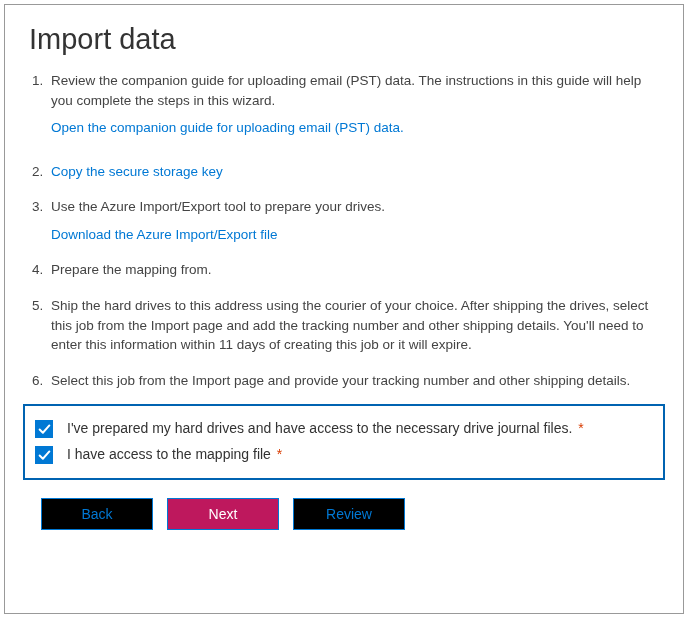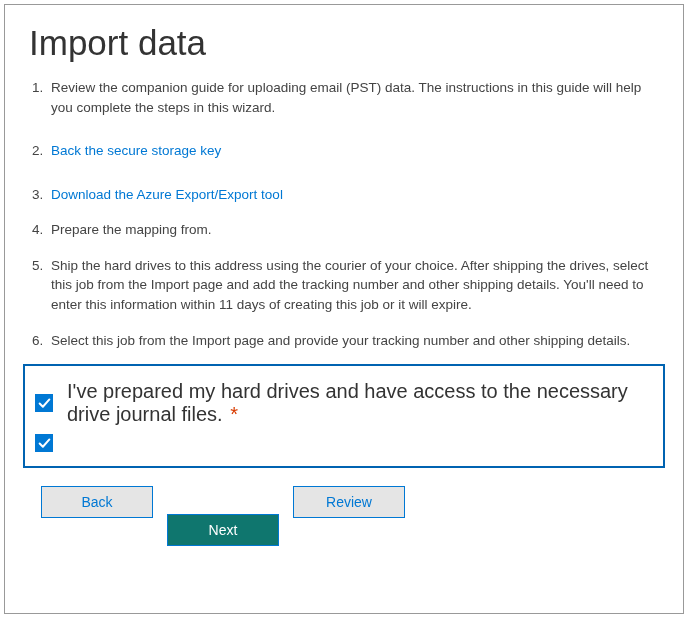--- a/index.html
+++ b/index.html
@@ -14,21 +14,21 @@
   .panel {
     border: 1px solid #999;
     width: 680px;
     height: 610px;
     margin: 4px;
     padding: 18px 24px 18px 24px;
     color: #333;
   }
   h1.title {
     font-weight: 300;
-    font-size: 35px;
+    font-size: 29px;
     margin: 0 0 2px 0;
     color: #333;
   }
   ol.steps {
     margin: 0 0 14px 0;
     padding: 0 0 0 18px;
     font-size: 13.5px;
     line-height: 1.45;
     color: #444;
   }
@@ -47,24 +47,24 @@
     cursor: pointer;
   }
 
   .confirm-box {
     border: 2px solid #0063b1;
     padding: 10px 10px;
     margin: 10px -6px 18px -6px;
   }
   .check-row {
     display: flex;
-    align-items: center;
+    align-items: flex-start;
     gap: 14px;
     padding: 4px 0;
-    font-size: 20px;
+    font-size: 14px;
     color: #333;
   }
   .check {
     width: 18px;
     height: 18px;
     flex: 0 0 18px;
     background: #0078d4;
     display: flex;
     align-items: center;
     justify-content: center;
@@ -80,45 +80,46 @@
   }
   .btn {
     min-width: 112px;
     height: 32px;
     display: inline-flex;
     align-items: center;
     justify-content: center;
     font-size: 14px;
     cursor: pointer;
     border: 1px solid #0078d4;
-    background: #e5e5e5;
+    background: #000000;
     color: #0078d4;
   }
   .btn.primary {
-    background: #0f766e;
+    background: #be185d;
     color: #fff;
     border-color: #0078d4;
-    margin-top: 28px;
   }
 </style>
 </head>
 <body>
 
 <div class="panel">
   <h1 class="title">Import data</h1>
 
   <ol class="steps">
     <li>
       <span class="step-text">Review the companion guide for uploading email (PST) data. The instructions in this guide will help you complete the steps in this wizard.</span>
+      <a class="step-link">Open the companion guide for uploading email (PST) data.</a>
     </li>
     <li>
-      <a class="step-link">Back the secure storage key</a>
+      <a class="step-link">Copy the secure storage key</a>
     </li>
     <li>
-      <a class="step-link">Download the Azure Export/Export tool</a>
+      <span class="step-text">Use the Azure Import/Export tool to prepare your drives.</span>
+      <a class="step-link">Download the Azure Import/Export file</a>
     </li>
     <li>
       <span class="step-text">Prepare the mapping from.</span>
     </li>
     <li>
       <span class="step-text">Ship the hard drives to this address using the courier of your choice. After shipping the drives, select this job from the Import page and add the tracking number and other shipping details. You'll need to enter this information within 11 days of creating this job or it will expire.</span>
     </li>
     <li>
       <span class="step-text">Select this job from the Import page and provide your tracking number and other shipping details.</span>
     </li>
@@ -135,20 +136,24 @@
         <span>I've prepared my hard drives and have access to the necessary drive journal files.</span>
         <span class="req">*</span>
       </span>
     </div>
     <div class="check-row">
       <span class="check">
         <svg viewBox="0 0 16 16">
             <path d="M2 8 L6 12 L14 3" stroke="#fff" stroke-width="2.4" fill="none" stroke-linecap="round" stroke-linejoin="round"></path>
           </svg>
       </span>
+      <span>
+        <span>I have access to the mapping file</span>
+        <span class="req">*</span>
+      </span>
     </div>
   </div>
 
   <div class="button-row">
     <div class="btn">Back</div>
     <div class="btn primary">Next</div>
     <div class="btn">Review</div>
   </div>
 </div>
 

